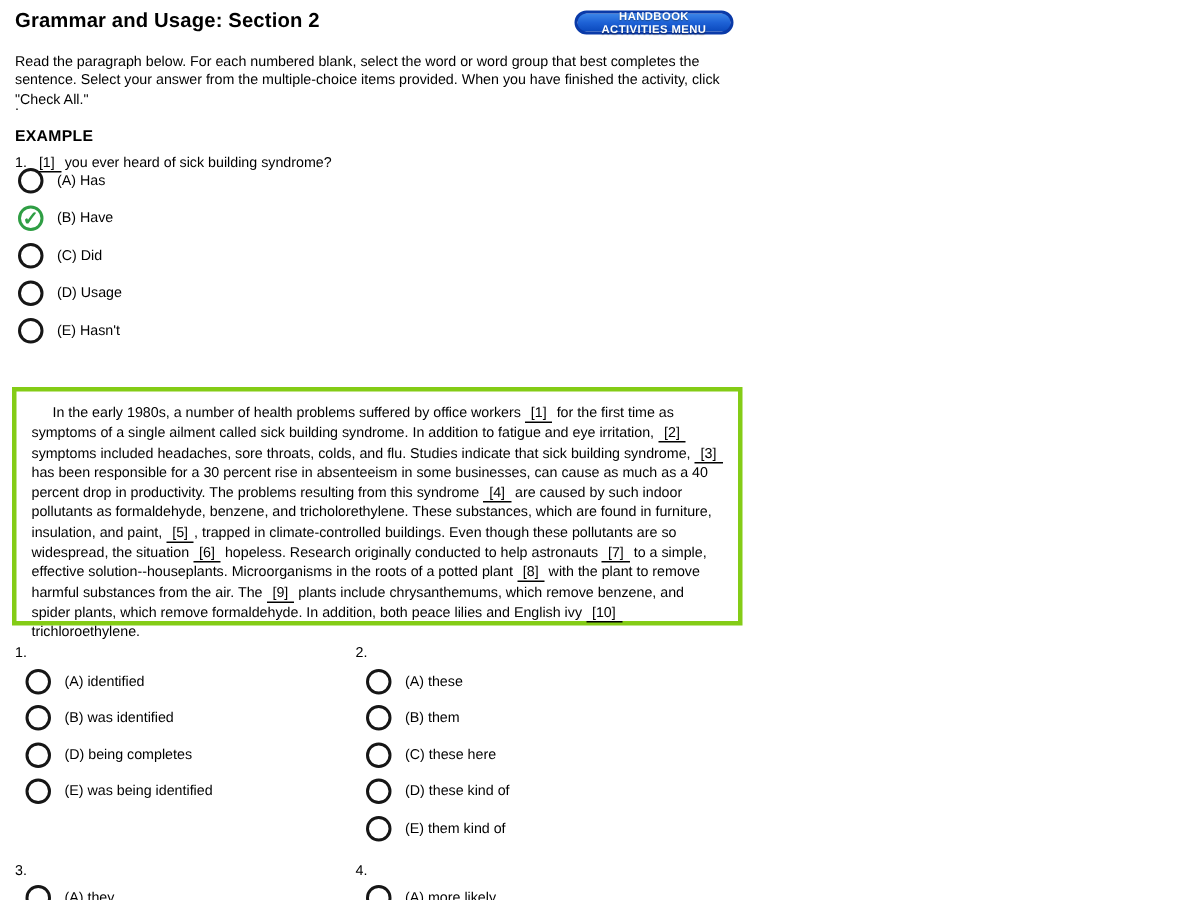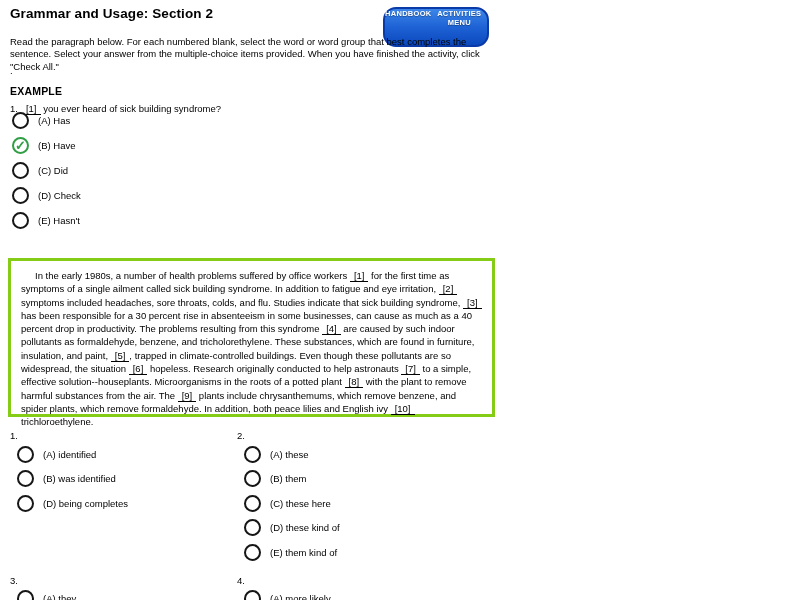--- a/index.html
+++ b/index.html
@@ -10,27 +10,27 @@
     font-family:"Liberation Sans", sans-serif;
     color:#000;
     overflow:hidden;
   }
   .page-title {
     position:absolute; left:10px; top:6px;
     font-size:13.5px; font-weight:bold; letter-spacing:0.1px;
   }
   .menu-btn {
     position:absolute; left:383px; top:7px;
-    width:106px; height:40px;
+    width:106px; height:16px;
     border-radius:13px;
     border:2px solid #0a3aa8;
     background:linear-gradient(180deg,#3c86e8 0%,#1e62d6 50%,#0b49bd 100%);
     color:#fff; font-weight:bold; font-size:7.5px; line-height:9px;
     text-align:center; letter-spacing:0.3px;
-    display:flex; flex-direction:row; justify-content:center;
+    display:flex; flex-direction:column; justify-content:center;
     text-shadow:0 1px 1px rgba(0,0,0,0.35);
     cursor:pointer;
     font-family:"Liberation Sans", sans-serif;
   }
   .instructions {
     position:absolute; left:10px; top:36px; width:474px;
     font-size:9.5px; line-height:12.4px;
   }
   .stray-period {
     position:absolute; left:10px; top:65px; font-size:9.5px;
@@ -114,21 +114,21 @@
         <span class="check">✓</span>
       </span>
       <span class="opt-label">(B) Have</span>
     </div>
     <div class="opt-row">
       <span class="radio"></span>
       <span class="opt-label">(C) Did</span>
     </div>
     <div class="opt-row">
       <span class="radio"></span>
-      <span class="opt-label">(D) Check</span>
+      <span class="opt-label">(D) Usage</span>
     </div>
     <div class="opt-row">
       <span class="radio"></span>
       <span class="opt-label">(E) Hasn't</span>
     </div>
   </div>
 
 <div class="passage-box">
   <div class="passage-text" id="passage-text">In the early 1980s, a number of health problems suffered by office workers <span class="blank">[1]</span> for the first time as symptoms of a single ailment called sick building syndrome. In addition to fatigue and eye irritation, <span class="blank">[2]</span> symptoms included headaches, sore throats, colds, and flu. Studies indicate that sick building syndrome, <span class="blank">[3]</span> has been responsible for a 30 percent rise in absenteeism in some businesses, can cause as much as a 40 percent drop in productivity. The problems resulting from this syndrome <span class="blank">[4]</span> are caused by such indoor pollutants as formaldehyde, benzene, and tricholorethylene. These substances, which are found in furniture, insulation, and paint, <span class="blank">[5]</span>, trapped in climate-controlled buildings. Even though these pollutants are so widespread, the situation <span class="blank">[6]</span> hopeless. Research originally conducted to help astronauts <span class="blank">[7]</span> to a simple, effective solution--houseplants. Microorganisms in the roots of a potted plant <span class="blank">[8]</span> with the plant to remove harmful substances from the air. The <span class="blank">[9]</span> plants include chrysanthemums, which remove benzene, and spider plants, which remove formaldehyde. In addition, both peace lilies and English ivy <span class="blank">[10]</span> trichloroethylene.</div>
 </div>
@@ -142,20 +142,24 @@
           <span class="opt-label">(A) identified</span>
         </div>
         <div class="opt-row">
           <span class="radio"></span>
           <span class="opt-label">(B) was identified</span>
         </div>
         <div class="opt-row">
           <span class="radio"></span>
           <span class="opt-label">(D) being completes</span>
         </div>
+        <div class="opt-row">
+          <span class="radio"></span>
+          <span class="opt-label">(E) was being identified</span>
+        </div>
       </div>
     </div>
     <div class="question">
       <div class="q-number">2.</div>
       <div class="q-options">
         <div class="opt-row">
           <span class="radio"></span>
           <span class="opt-label">(A) these</span>
         </div>
         <div class="opt-row">

